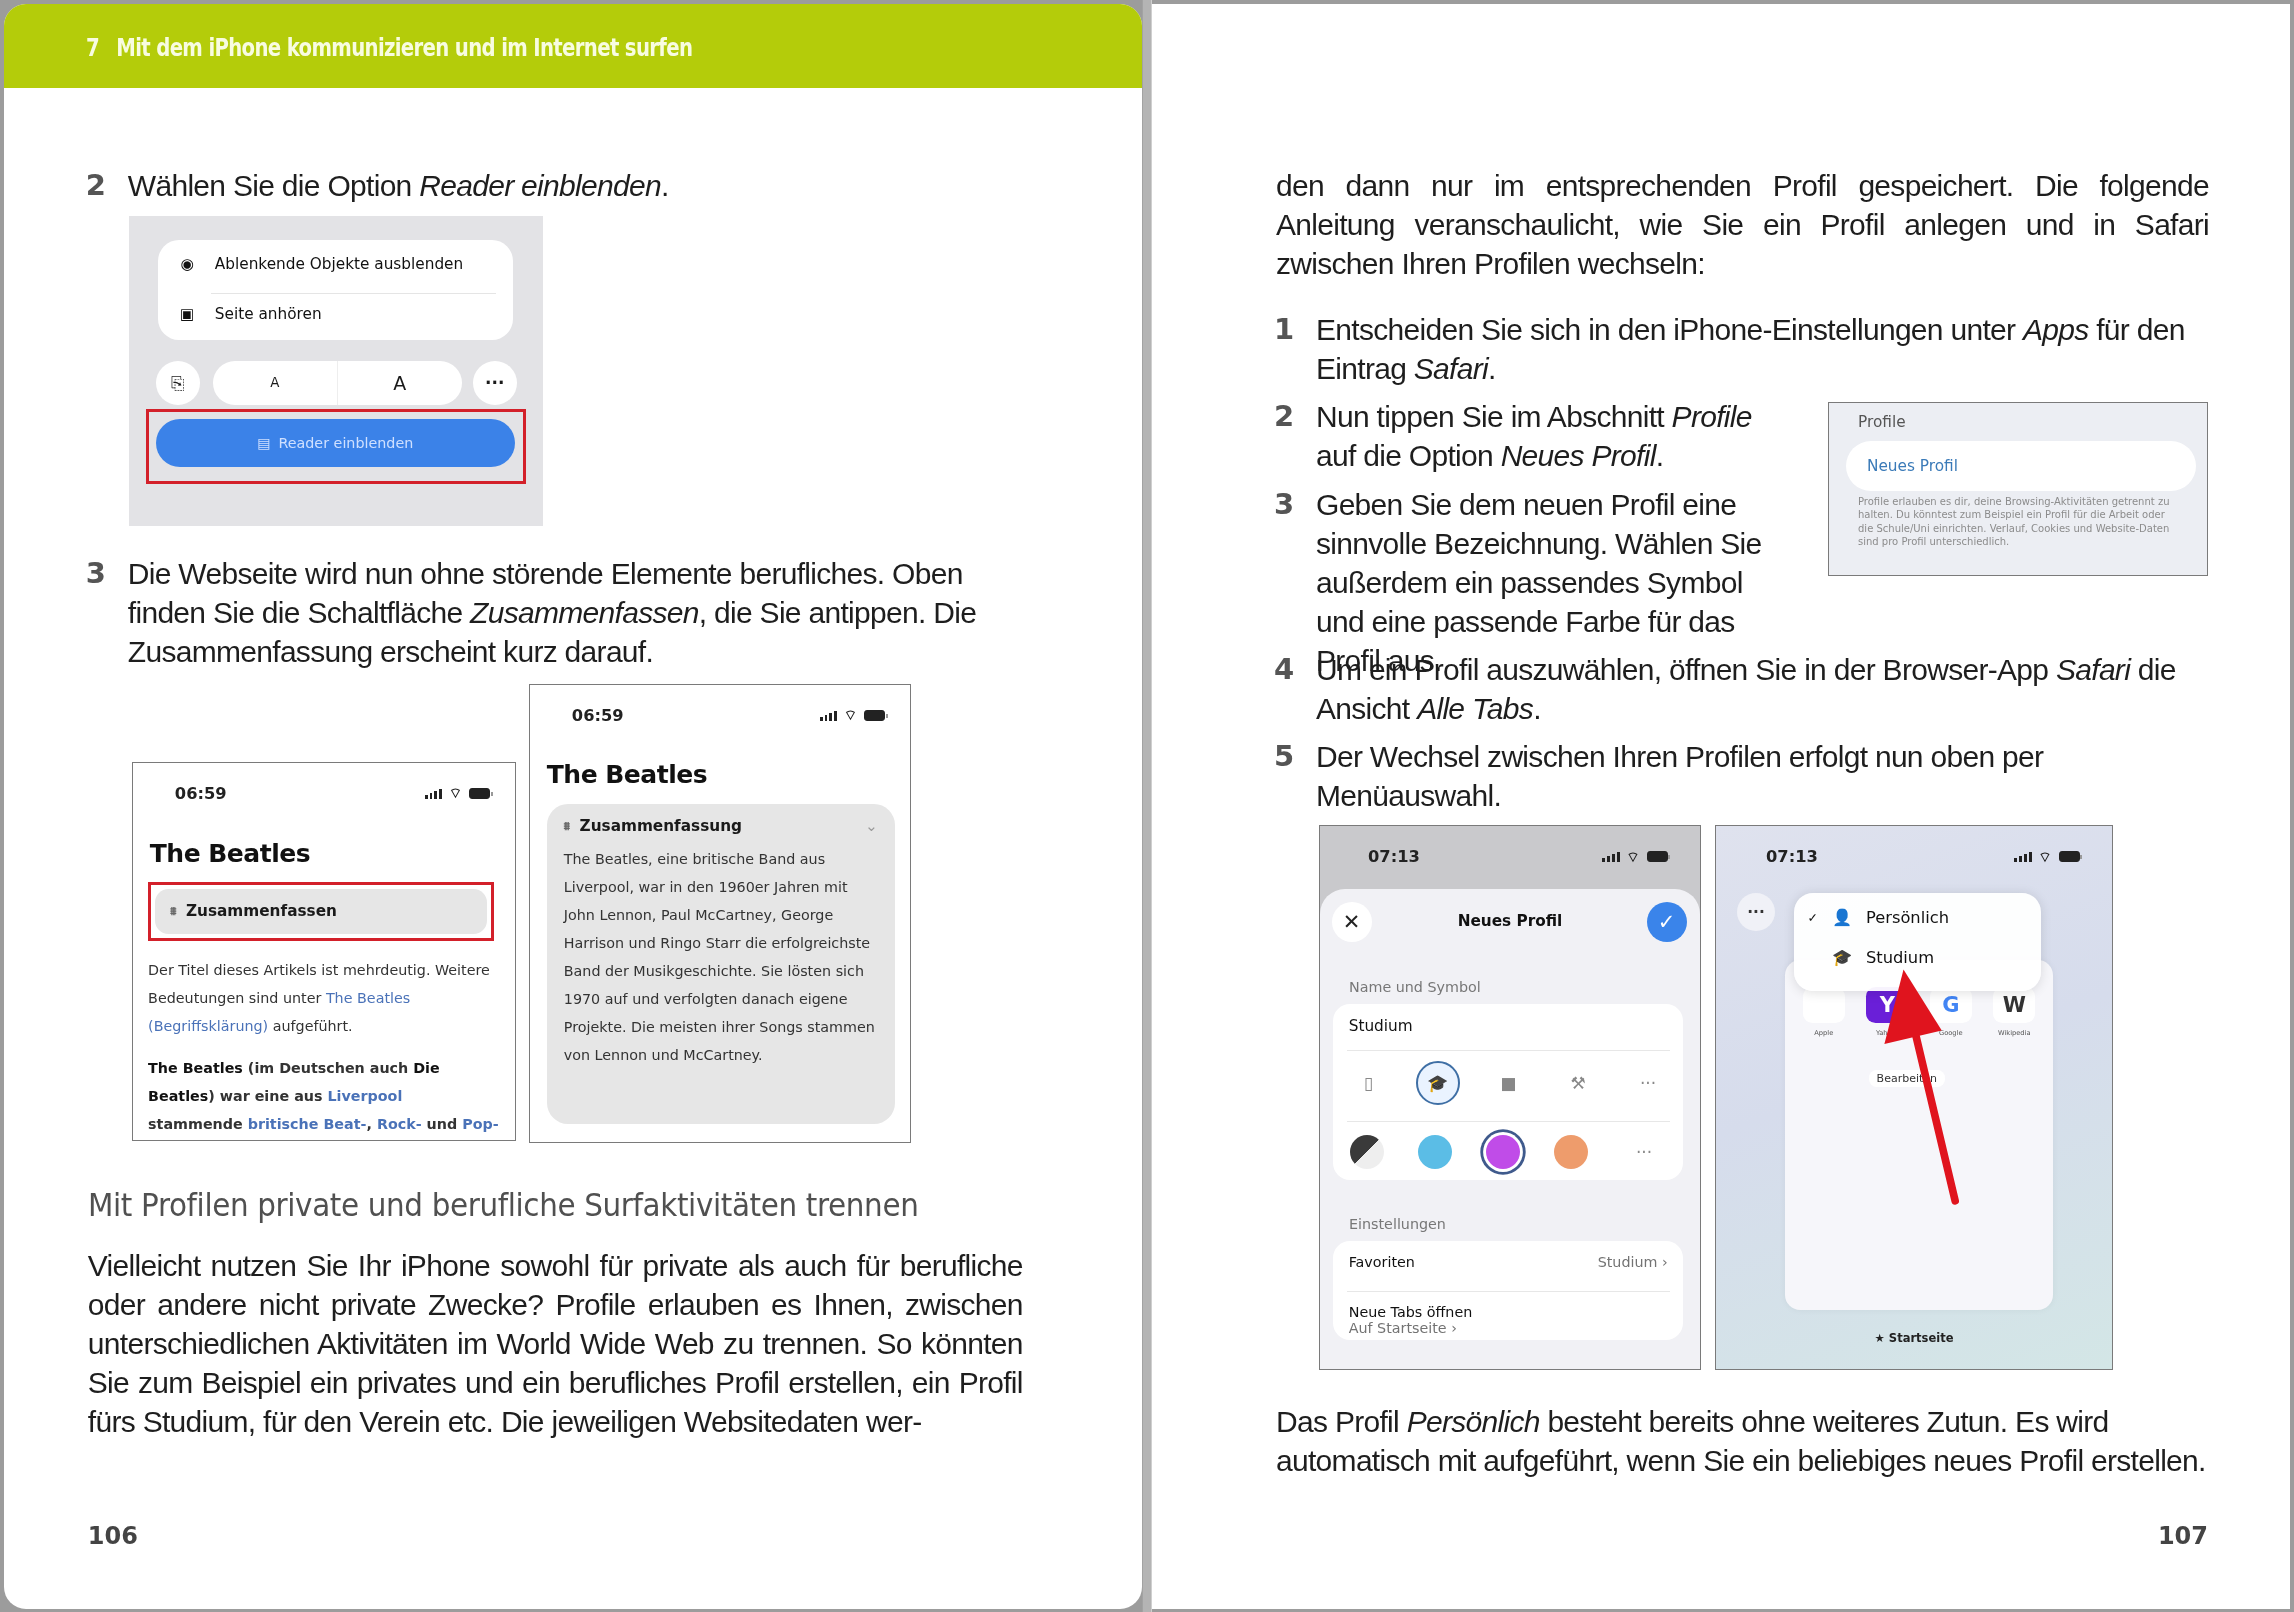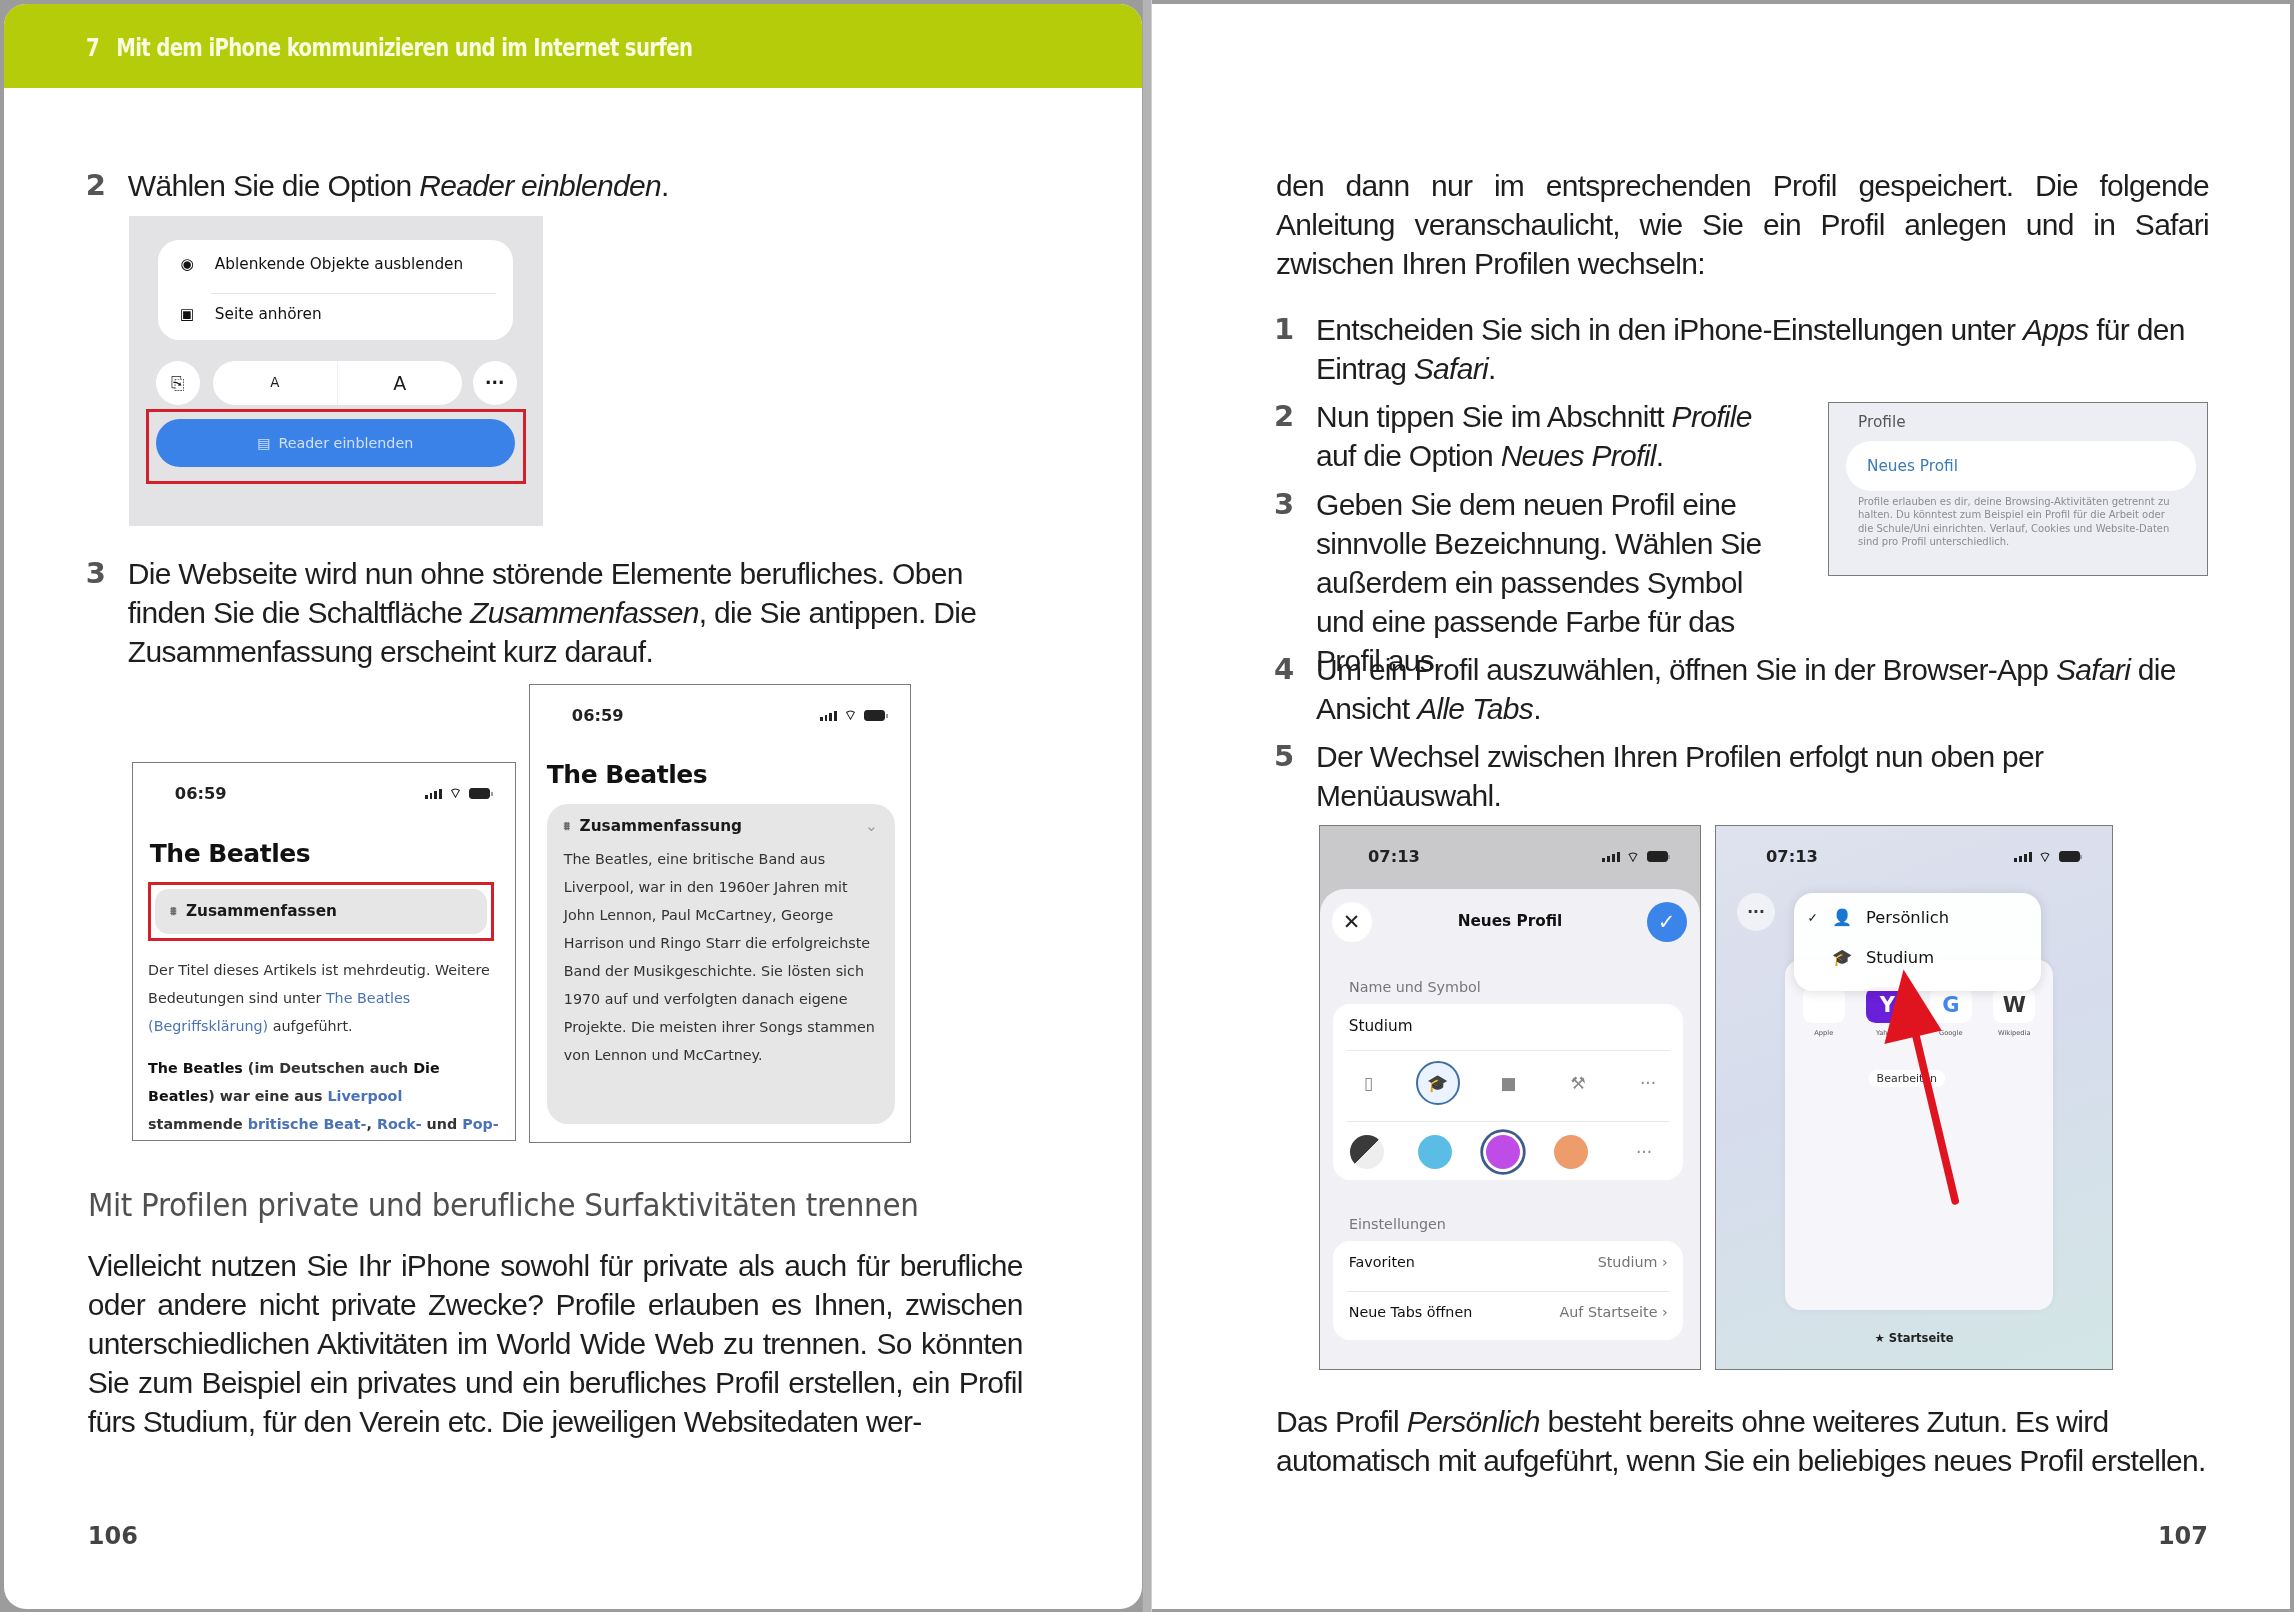--- a/index.html
+++ b/index.html
@@ -291,21 +291,21 @@
         </div>
     </div>
 
     <div class="np-sec" style="top:327px;">Einstellungen</div>
     <div class="np-group" style="top:352px; height:99px;">
       <div class="np-setrow" style="top:13.4px;">
         <span>Favoriten</span>
         <span class="val"><span>Studium</span> <span>›</span></span>
       </div>
       <div class="np-sep" style="top:50px;"></div>
-      <div class="np-setrow" style="top:63px;">
+      <div class="np-setrow" style="top:63px;flex-direction:column;">
         <span>Neue Tabs öffnen</span>
         <span class="val"><span>Auf Startseite</span> <span>›</span></span>
       </div>
     </div>
   </div>
 </div>
 
 <div class="shot" id="shot-profile-switch">
   <div class="statusbar" style="top:21px; padding:0 32.5px 0 50px;">
     <span>07:13</span>

